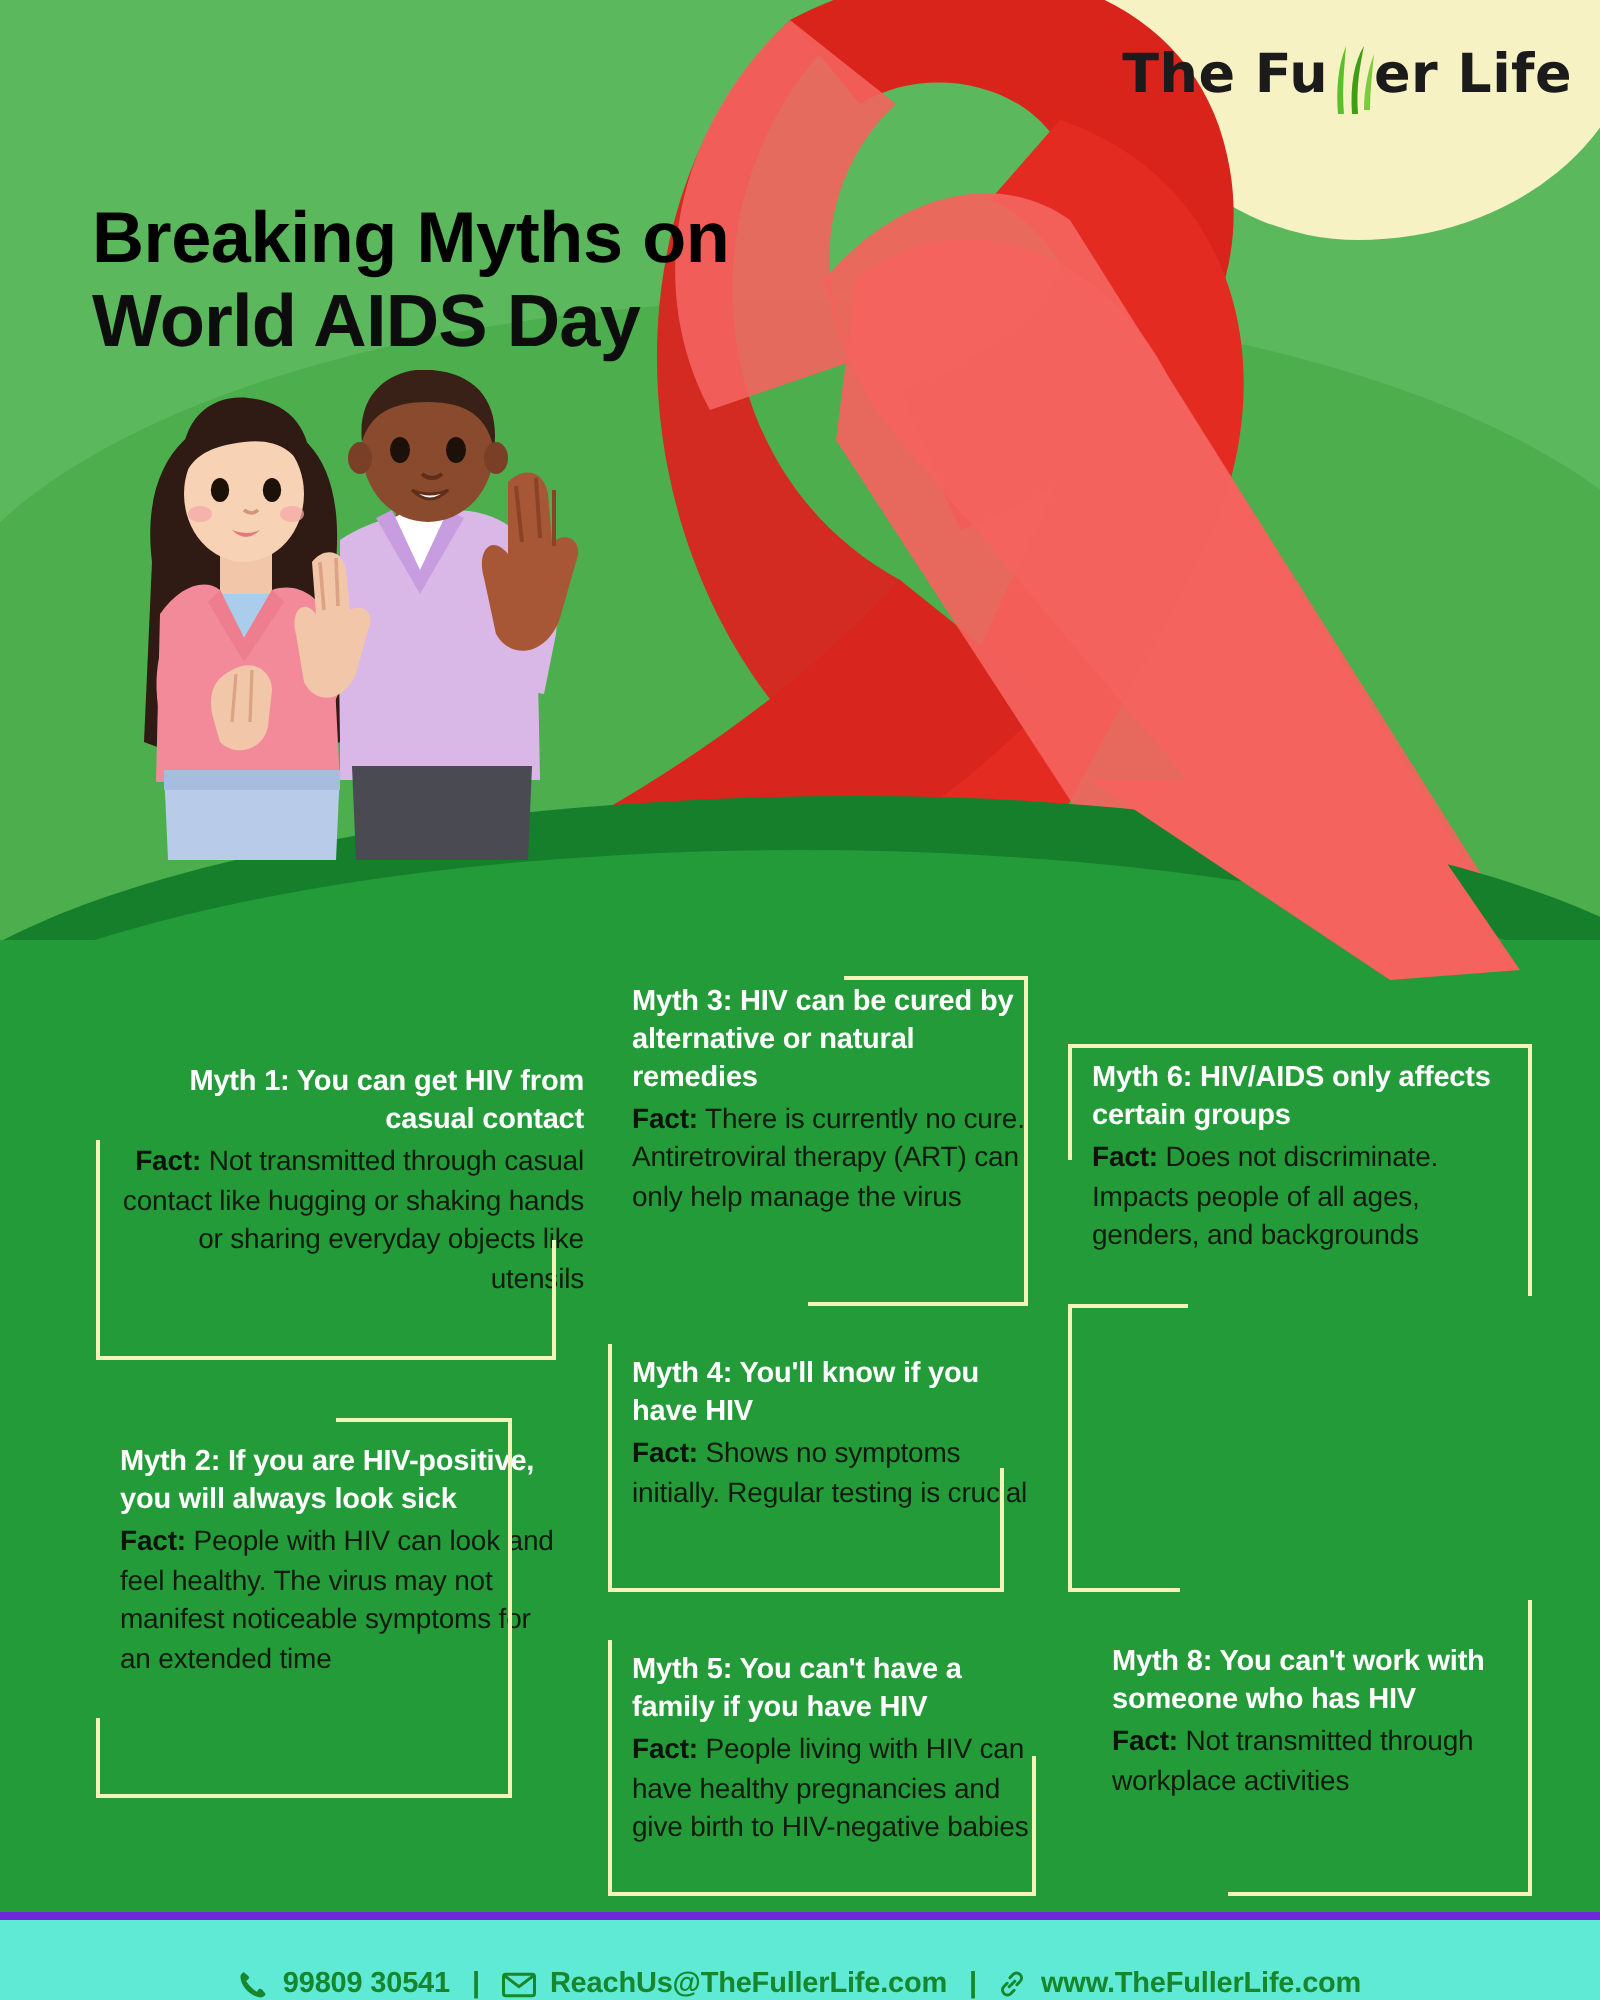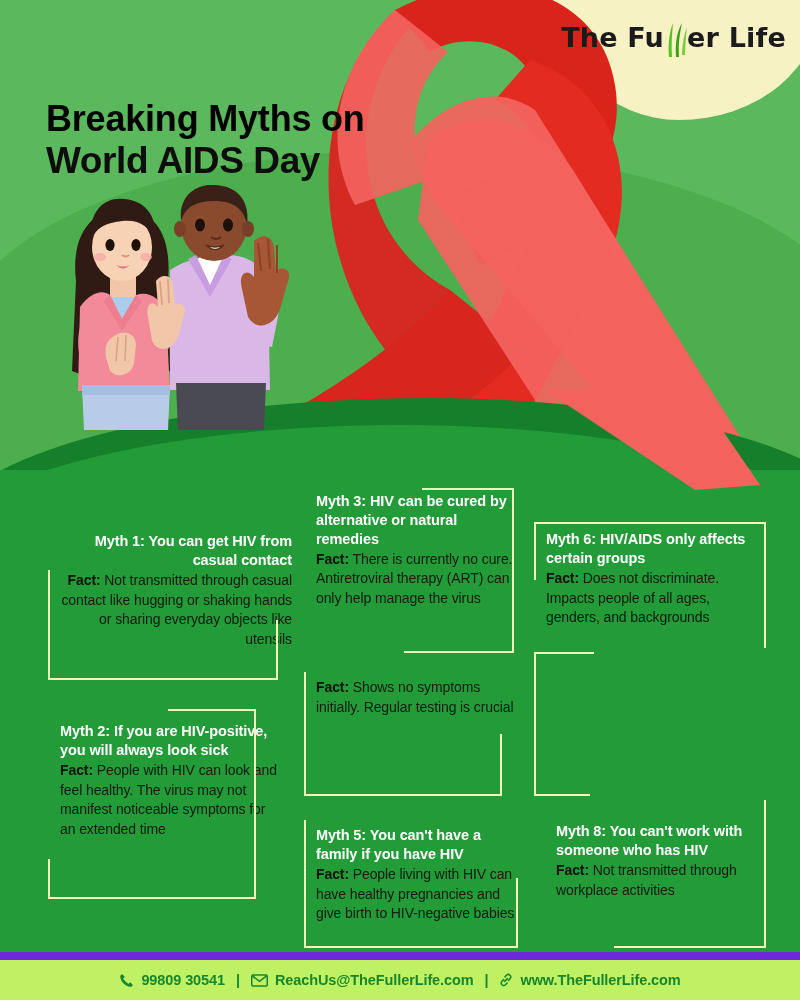--- a/index.html
+++ b/index.html
@@ -82,22 +82,22 @@
   }
   .card .m-fact b{font-weight:bold;color:#0b140a;}
 
   .frame{position:absolute;pointer-events:none;}
   .frame span{position:absolute;background:#F4F3B8;}
   .v{width:2px;} .h{height:2px;}
 
   
   .footer{
     position:absolute;left:0;bottom:0;width:800px;height:40px;
-    background:#bef264;display:flex;align-items:center;justify-content:center;
-    border-top:8px solid #6d28d9;
+    background:#5eead4;display:flex;align-items:flex-end;justify-content:center;
+    border-top:4px solid #6d28d9;
   }
   .footer .line{
     display:flex;align-items:center;gap:7px;
     color:#17862C;font-weight:bold;font-size:14.5px;letter-spacing:-0.1px;
     white-space:nowrap;
   }
   .footer .sep{color:#17862C;margin:0 4px;font-weight:bold;}
   .footer svg{display:block;}
 </style>
 </head>
@@ -264,20 +264,21 @@
       <b>Fact:</b><span> There is currently no cure. Antiretroviral therapy (ART) can only help manage the virus</span>
     </div>
   </div>
   <div class="frame" style="left:304px;top:488px;width:210px;height:165px;">
     <span class="h" style="left:118px;top:0;width:92px;"></span>
     <span class="v" style="left:208px;top:0;height:165px;"></span>
     <span class="h" style="left:100px;top:163px;width:108px;"></span>
   </div>
 
   <div class="card" style="left:316px;top:678px;width:200px;">
+    <div class="m-title">Myth 4: You'll know if you have HIV</div>
     <div class="m-fact">
       <b>Fact:</b><span> Shows no symptoms initially. Regular testing is crucial</span>
     </div>
   </div>
   <div class="frame" style="left:304px;top:672px;width:198px;height:124px;">
     <span class="v" style="left:0;top:0;height:124px;"></span>
     <span class="h" style="left:0;top:122px;width:198px;"></span>
     <span class="v" style="left:196px;top:62px;height:62px;"></span>
   </div>
 

